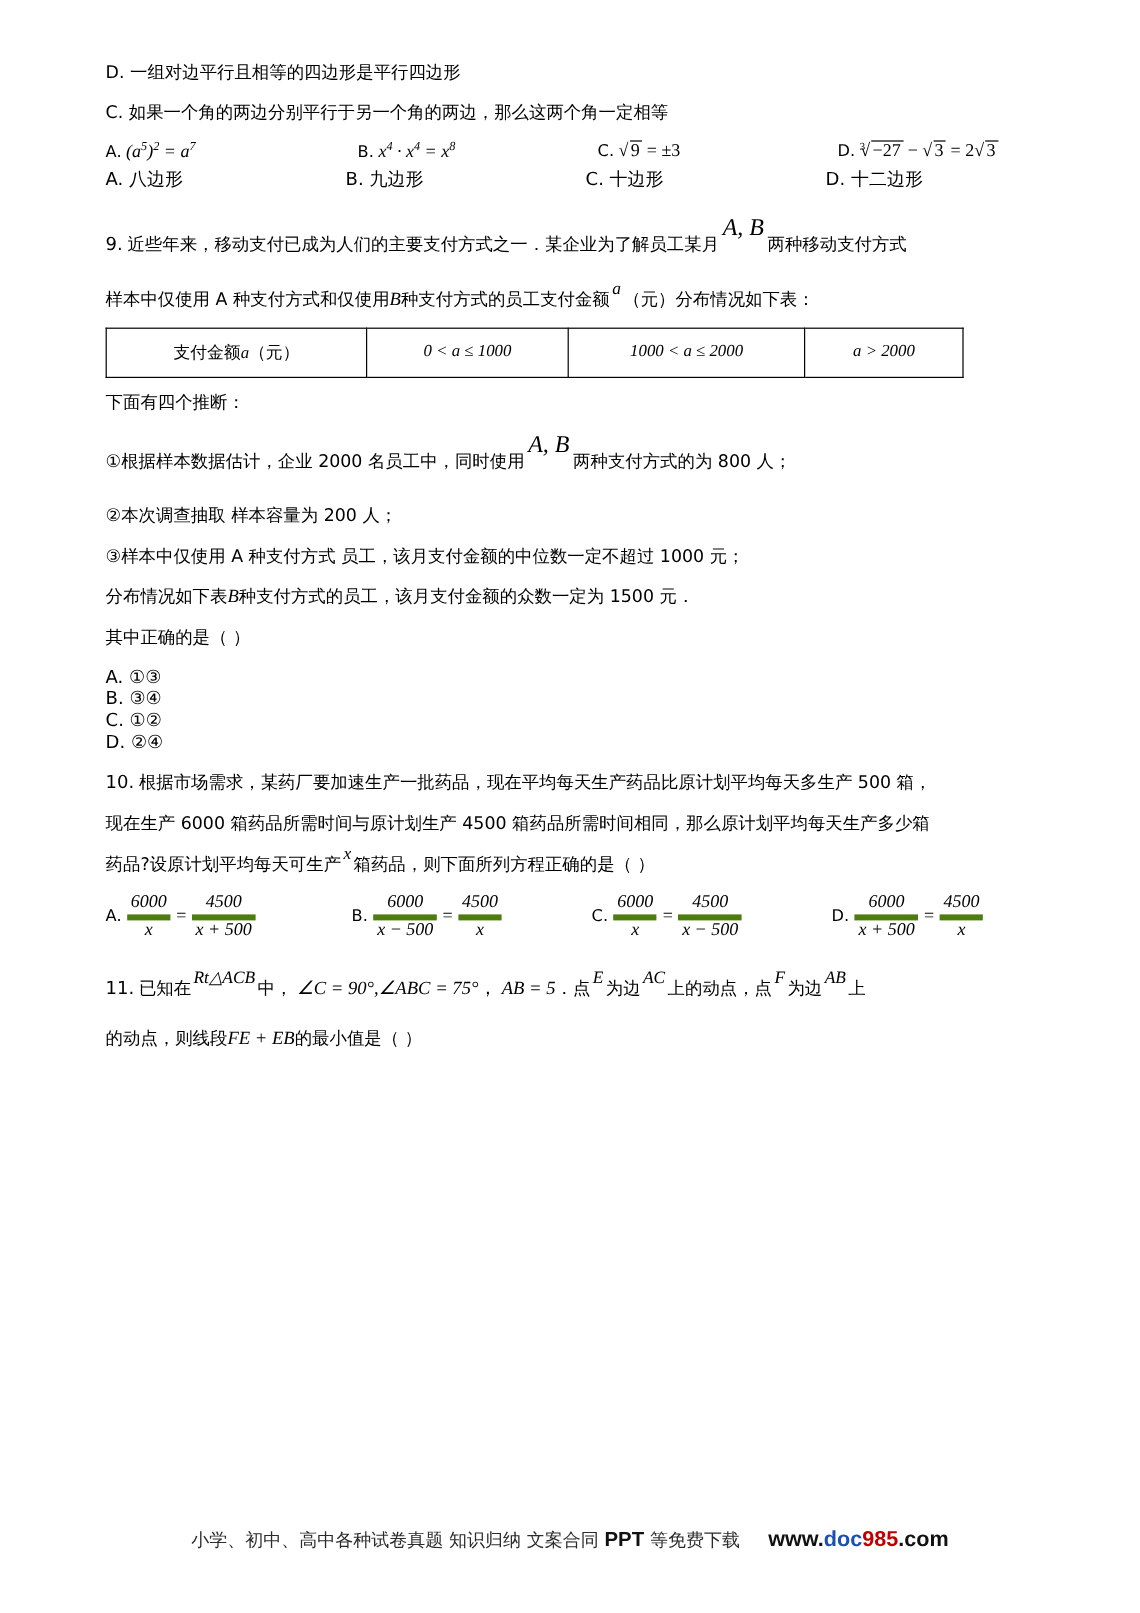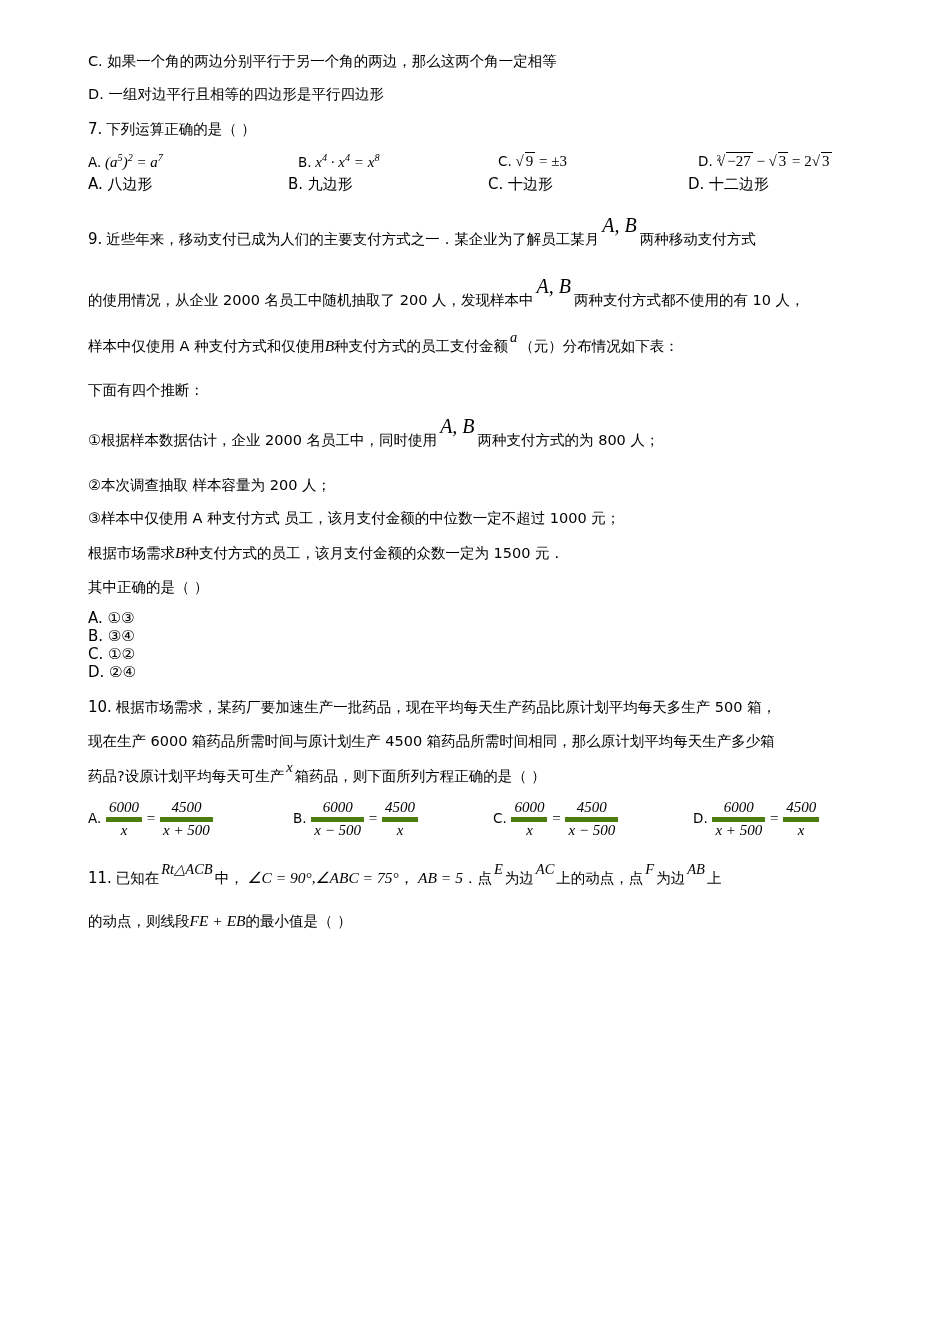--- a/index.html
+++ b/index.html
@@ -187,27 +187,23 @@
   .footer .doc .black { color: #111; }
   .sp3 { display: inline-block; width: 14px; }
   .tall { line-height: 2.5; }
 </style>
 </head>
 <body>
 
 <div class="page">
   <div class="content">
 
+    <div class="line cn">D. 一组对边平行且相等的四边形是平行四边形</div>
     <div class="line cn">C. 如果一个角的两边分别平行于另一个角的两边，那么这两个角一定相等</div>
-    <div class="line cn">D. 一组对边平行且相等的四边形是平行四边形</div>
-
-    <div class="line">
-      <span class="qnum">7.</span>
-      <span class="cn">下列运算正确的是（    ）</span>
-    </div>
+
 
     <div class="opts row7">
       <div class="opt o1">
         <span class="opt-label">A.</span>
         <span class="math">
           (<span>a</span><sup>5</sup>)<sup>2</sup> = <span>a</span><sup>7</sup>
         </span>
       </div>
       <div class="opt o2">
         <span class="opt-label">B.</span>
@@ -239,45 +235,50 @@
       <div class="opt o2 cn">B. 九边形</div>
       <div class="opt o3 cn">C. 十边形</div>
       <div class="opt o4 cn">D. 十二边形</div>
     </div>
 
     <div class="line tall">
       <span class="qnum">9.</span>
       <span class="cn">近些年来，移动支付已成为人们的主要支付方式之一．某企业为了解员工某月</span><span class="raised">A, B</span><span class="cn">两种移动支付方式</span>
     </div>
 
-    <div class="line tall">
-      <span class="cn">的使用情况，从企业 2000 名员工中随机抽取了 200 人，发现样本中</span><span class="raised">A, B</span><span class="cn">两种支付方式都不使用的有 10 人，</span>
-    </div>
 
     <div class="line">
       <span class="cn">样本中仅使用 A 种支付方式和仅使用</span><span class="math">B</span><span class="cn">种支付方式的员工支付金额</span><span class="raisedsm">a</span><span class="cn">（元）分布情况如下表：</span>
     </div>
 
     <table class="data">
       <tbody>
+          <tr>
+        <td class="c1">
+          <span>支付金额</span><span class="m">a</span><span>（元）</span>
+        </td>
+        <td class="c2"><span class="m">0 &lt; a ≤ 1000</span></td>
+        <td class="c3"><span class="m">1000 &lt; a ≤ 2000</span></td>
+        <td class="c4"><span class="m">a &gt; 2000</span></td>
+      </tr>
     </tbody>
       </table>
 
     <div class="line cn">下面有四个推断：</div>
 
     <div class="line tall">
       <span class="cn">①根据样本数据估计，企业 2000 名员工中，同时使用</span><span class="raised">A, B</span><span class="cn">两种支付方式的为 800 人；</span>
     </div>
 
     <div class="line cn">②本次调查抽取    样本容量为 200 人；</div>
 
     <div class="line cn">③样本中仅使用 A 种支付方式    员工，该月支付金额的中位数一定不超过 1000 元；</div>
 
     <div class="line">
-      <span class="cn"></span><span class="cn">根据市场需求</span><span class="math">B</span><span class="cn">种支付方式的员工，该月支付金额的众数一定为 1500 元．</span>
+      <span class="cn"></span><span class="cn">分布情况如下表</span><span class="math">B</span><span class="cn">种支付方式的员工，该月支付金额的众数一定为 1500 元．</span>
     </div>
 
     <div class="line cn">其中正确的是（    ）</div>
 
     <div class="opts rowsel">
       <div class="opt o1 cn">A. ①③</div>
       <div class="opt o2 cn">B. ③④</div>
       <div class="opt o3 cn">C. ①②</div>
       <div class="opt o4 cn">D. ②④</div>
     </div>
@@ -324,13 +325,20 @@
       <span class="math">∠C = 90°,</span><span class="math">∠ABC = 75°</span>，
       <span class="math">AB = 5</span><span class="cn">．点</span><span class="raisedsm">E</span><span class="cn">为边</span><span class="raisedsm">AC</span><span class="cn">上的动点，点</span><span class="raisedsm">F</span><span class="cn">为边</span><span class="raisedsm">AB</span><span class="cn">上</span>
     </div>
 
     <div class="line">
       <span class="cn">的动点，则线段</span><span class="math">FE + EB</span><span class="cn">的最小值是（    ）</span>
     </div>
 
   </div>
 
+  <div class="footer">
+    <span>小学、初中、高中各种试卷真题 知识归纳 文案合同</span>
+    <span class="ppt">PPT</span>
+    <span>等免费下载</span>
+    <span class="sp3"></span>
+    <span class="doc"><span class="black">www.</span><span class="blue">doc</span><span class="red">985</span><span class="black">.</span><span class="black">com</span></span>
+  </div>
 </div>
 
 </body></html>

